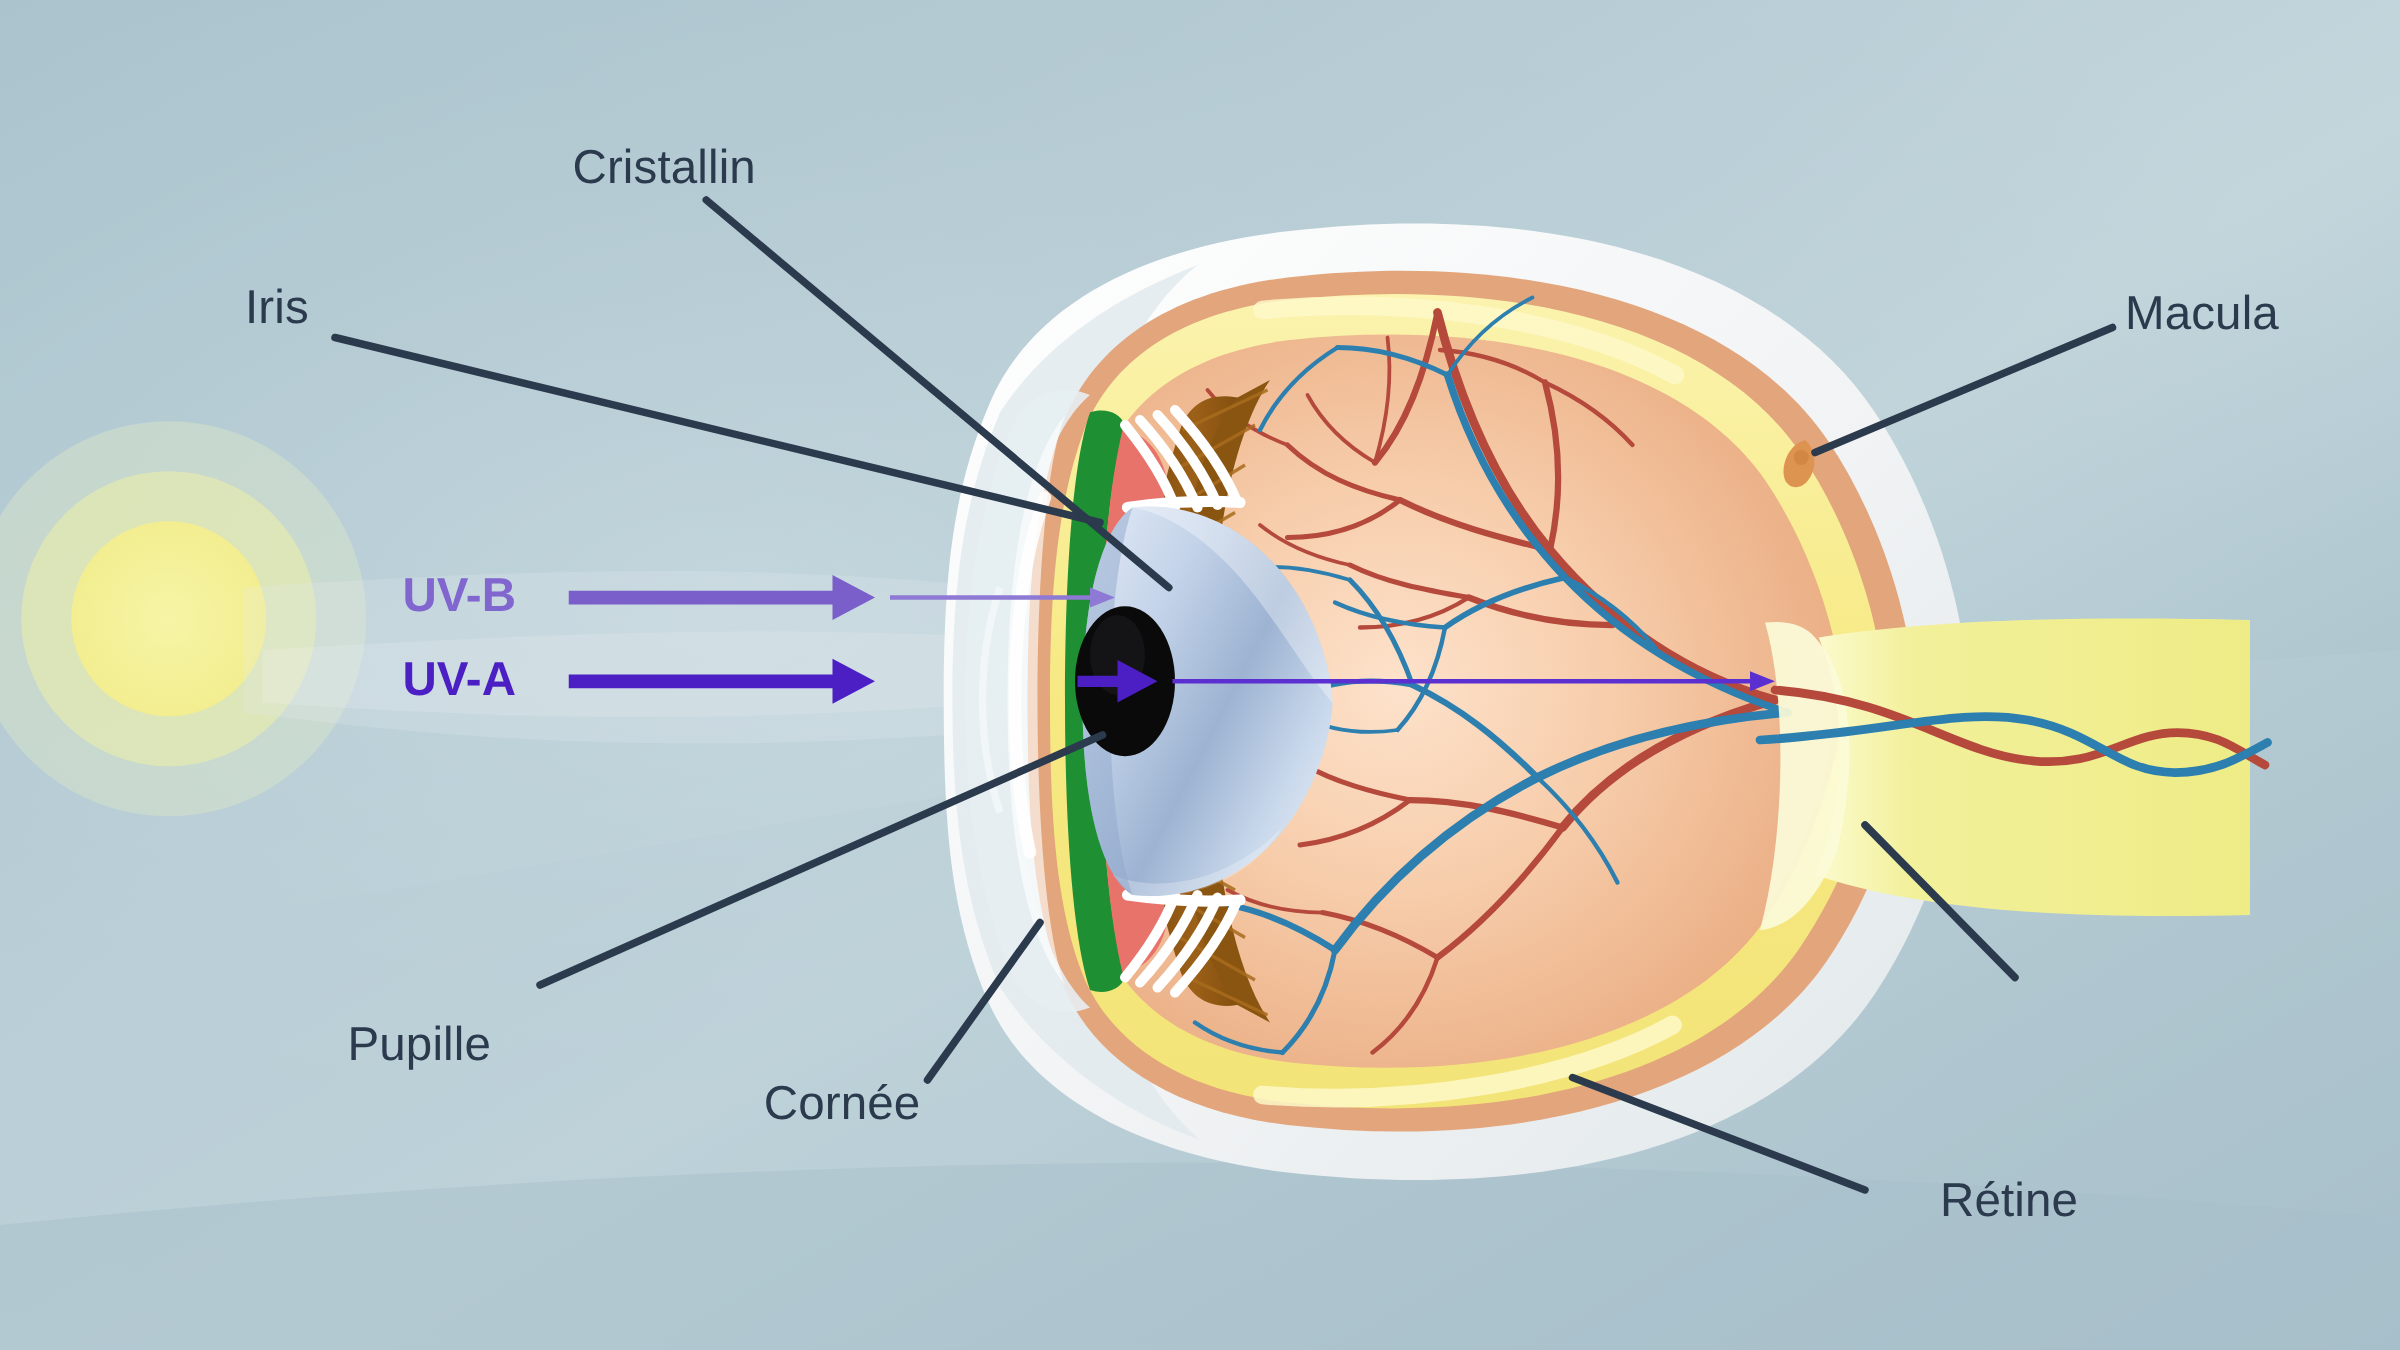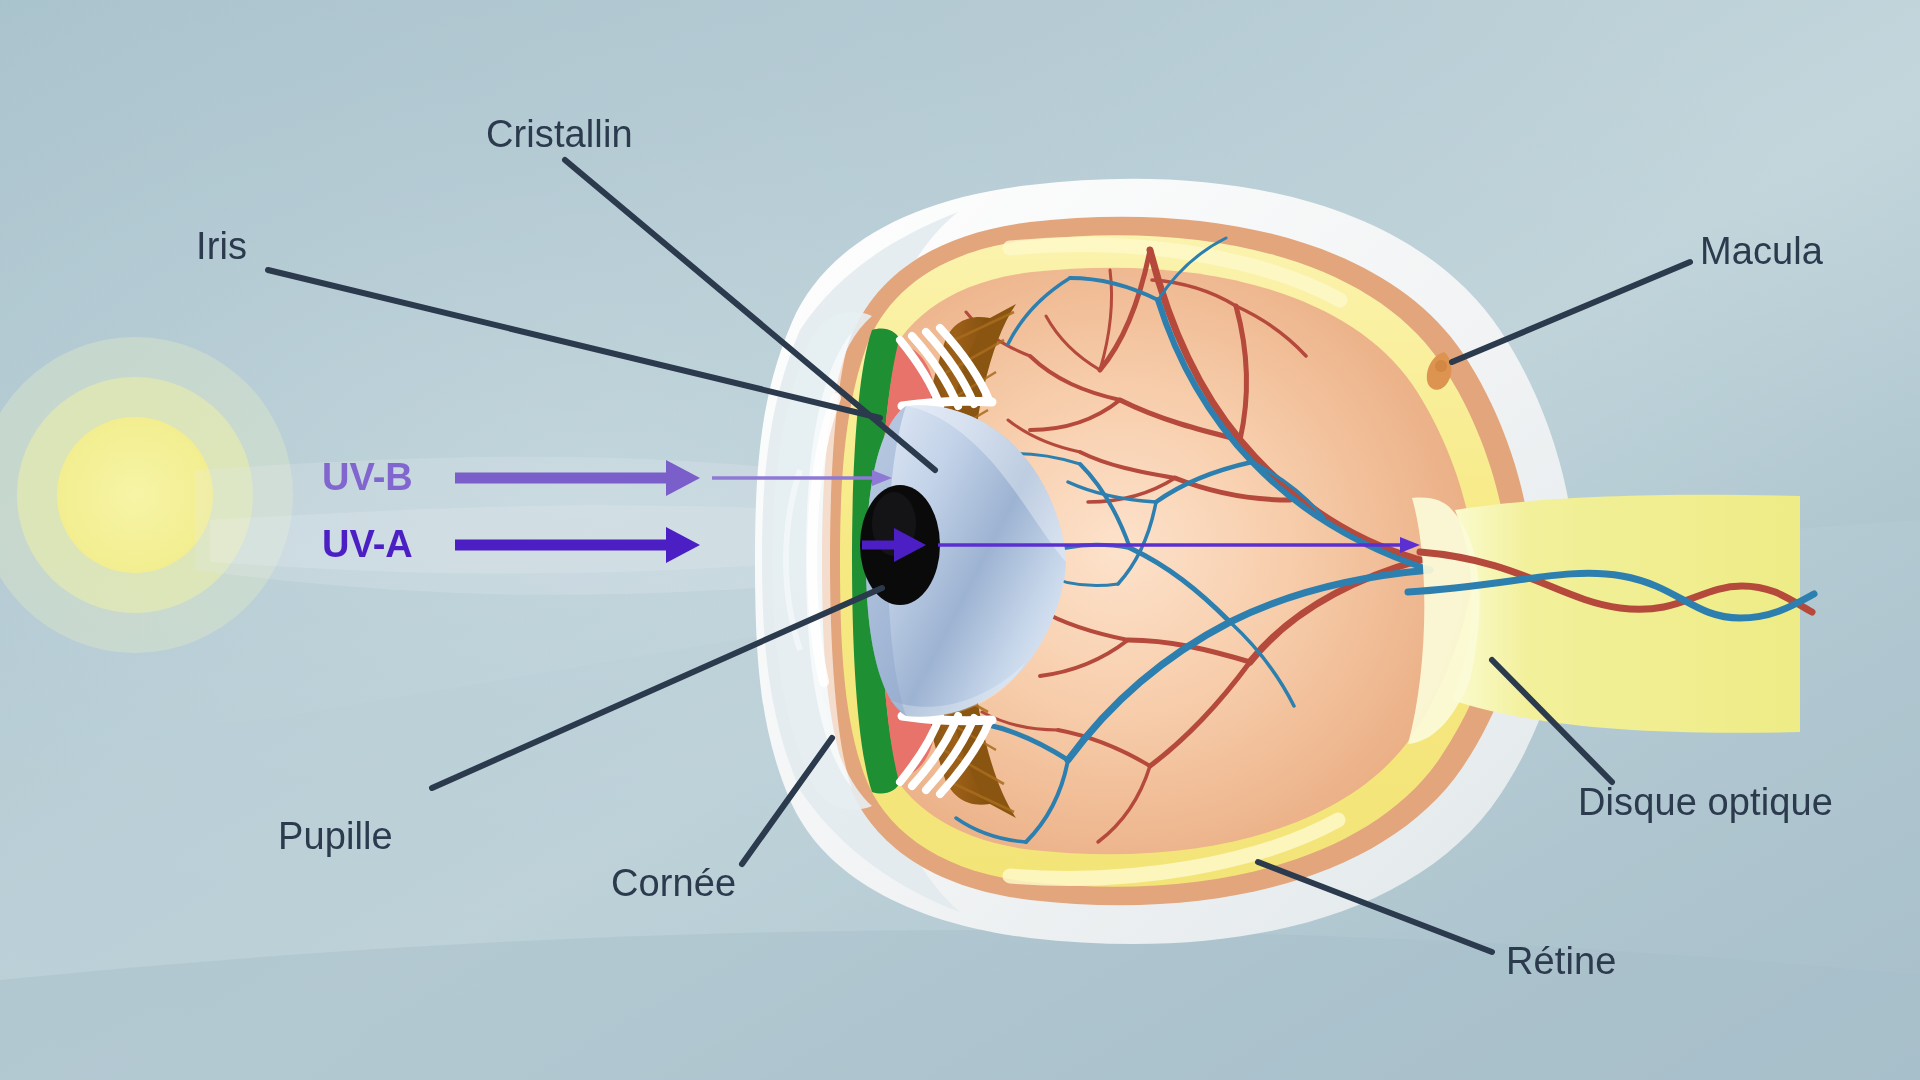--- a/index.html
+++ b/index.html
@@ -334,31 +334,30 @@
     <g>
       <line x1="455" y1="545" x2="672" y2="545" stroke="#4b1fc4" stroke-width="11" stroke-linecap="butt"></line>
       <path d="M666 527 L 700 545 L 666 563 Z" fill="#4b1fc4"></path>
       <line x1="862" y1="545" x2="900" y2="545" stroke="#4b1fc4" stroke-width="9"></line>
       <path d="M894 528 L 926 545 L 894 562 Z" fill="#4b1fc4"></path>
       <line x1="938" y1="545" x2="1406" y2="545" stroke="#5c2fd0" stroke-width="3.5"></line>
       <path d="M1400 537 L 1420 545 L 1400 553 Z" fill="#5c2fd0"></path>
     </g>
   </svg>
 
-  <div class="lbl" style="left:458px; top:113px;margin-left:28px;">Cristallin</div>
+  <div class="lbl" style="left:458px; top:113px;">Cristallin</div>
 
   <div class="lbl" style="left:196px; top:225px;">Iris</div>
 
   <div class="lbl" style="left:1700px; top:230px;">Macula</div>
 
   <div class="lbl" style="left:278px; top:780px;margin-top:35px;">Pupille</div>
 
   <div class="lbl" style="left:611px; top:862px;">Cornée</div>
 
-  <div class="lbl" style="left:1578px; top:781px;">Disque optique</div>
-
-  <div class="lbl" style="left:1506px; top:940px;">Rétine</div>
+
+  <div class="lbl" style="left:1552px; top:940px;">Rétine</div>
 
   <div class="uvlbl" style="left:322px; top:456px; color:#8166cf;">UV-B</div>
 
   <div class="uvlbl" style="left:322px; top:523px; color:#4b1fc4;">UV-A</div>
 
 </div>
 
 </body></html>

